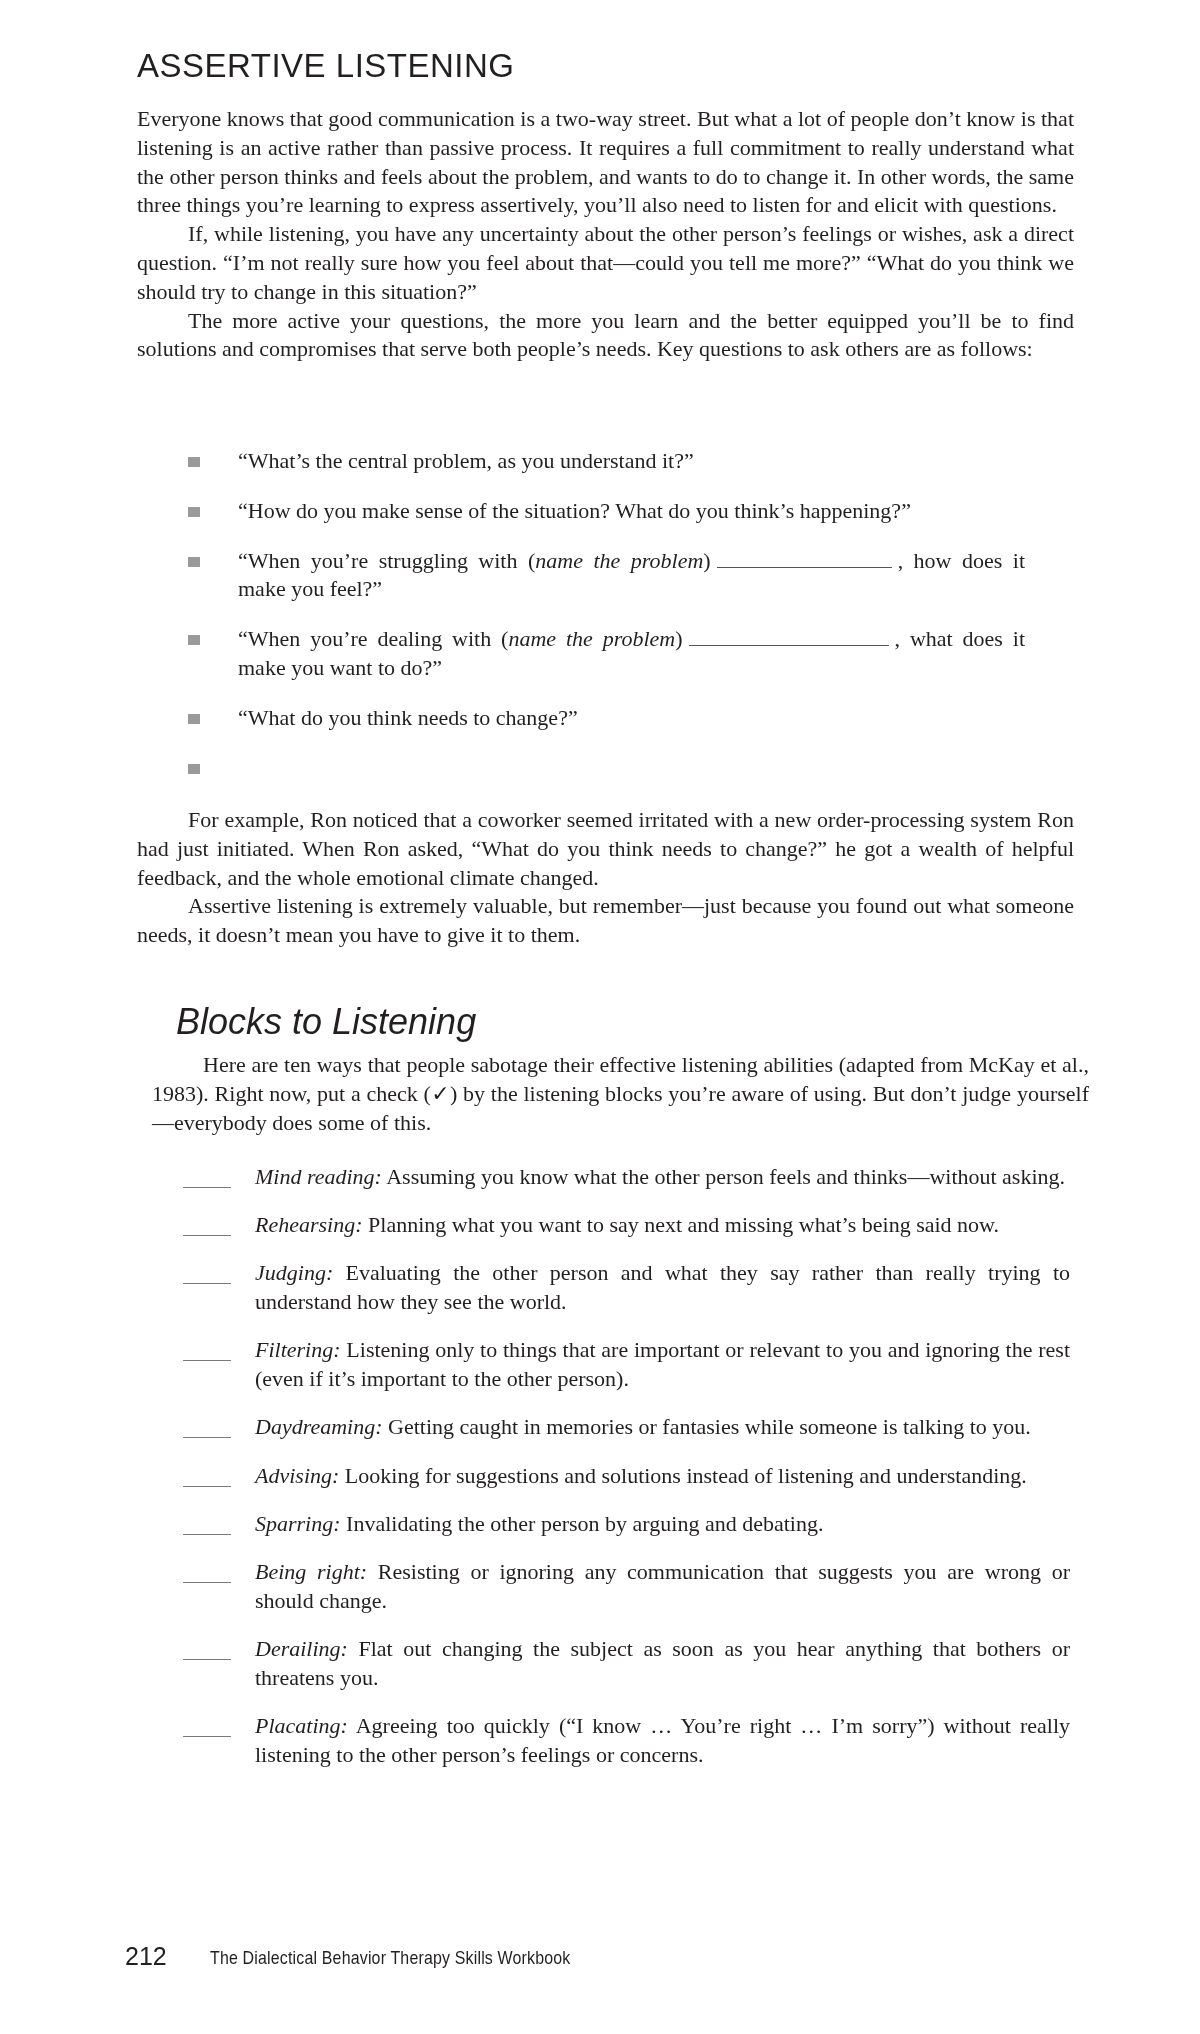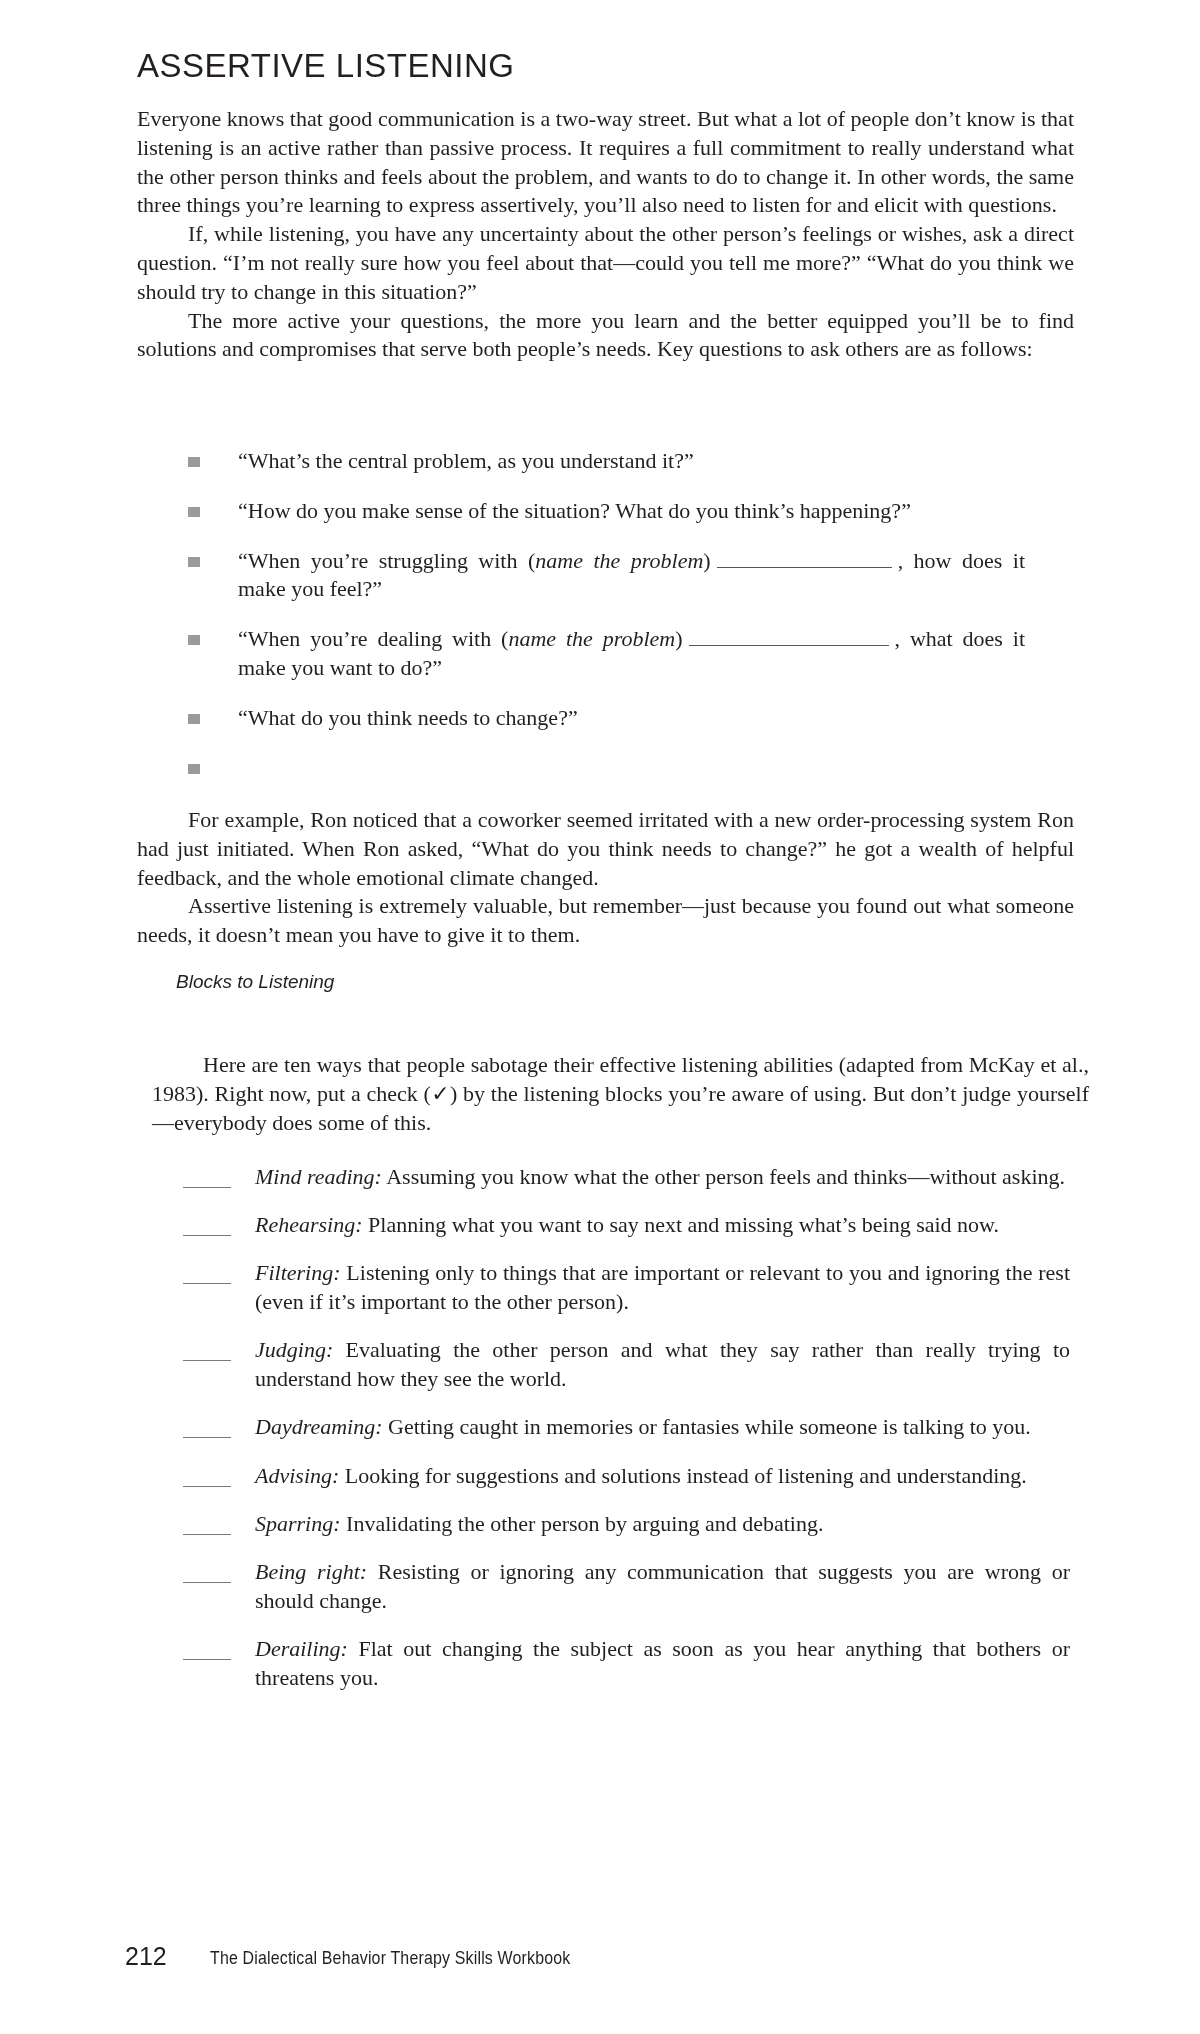--- a/index.html
+++ b/index.html
@@ -10,22 +10,22 @@
            font-size: 33px; letter-spacing: 0.5px; line-height: 44px; margin: 0; font-weight: normal; }
   .para { font-size: 22px; line-height: 28.8px; text-align: justify; margin: 0; }
   .indent { text-indent: 51px; }
   .p-top { left: 137px; width: 937px; top: 105px; font-family: Liberation Serif, serif; }
   .bullets { left: 137px; width: 888px; top: 447px; margin: 0; padding: 0; list-style: none; }
   .bullets li { position: relative; padding-left: 101px; font-size: 22px; line-height: 28.8px;
                 margin-bottom: 21px; text-align: justify; }
   .bullet-sq { position: absolute; left: 51px; top: 10px; width: 12px; height: 10px; background: #9a9a9a; }
   .blank { display: inline-block; border-bottom: 1.5px solid #555; height: 18px; vertical-align: baseline; margin: 0 6px; }
   .p-mid { left: 137px; width: 937px; top: 806px; }
-  .h2 { left: 176px; top: 964px; font-family: "Liberation Sans", "DejaVu Sans", sans-serif;
-        font-style: italic; font-size: 19px; line-height: 36px; margin: 0; font-weight: normal; }
+  .h2 { left: 176px; top: 1004px; font-family: "Liberation Sans", "DejaVu Sans", sans-serif;
+        font-style: italic; font-size: 36px; line-height: 36px; margin: 0; font-weight: normal; }
   .p-intro { left: 125px; width: 937px; top: 1051px; margin-left: 27px; }
   .checklist { left: 125px; width: 937px; top: 1155px; margin: 8px; padding: 0; list-style: none; }
   .checklist li { position: relative; padding-left: 122px; font-size: 22px; line-height: 28.8px;
                   margin-bottom: 19.4px; text-align: justify; }
   .check-blank { position: absolute; left: 50px; top: 24px; width: 48px; height: 0; border-top: 1.5px solid #7a7a7a; }
   .term { font-style: italic; }
   em { font-style: italic; }
   .footer-num { left: 125px; top: 1942px; font-family: "Liberation Sans", "DejaVu Sans", sans-serif; font-size: 25px; }
   .footer-title { left: 210px; top: 1947px; font-family: "Liberation Sans", "DejaVu Sans", sans-serif;
                   font-size: 19px; transform: scaleX(0.84); transform-origin: left center; letter-spacing: 0.2px; }
@@ -74,23 +74,24 @@
 
 <h2 class="abs h2">Blocks to Listening</h2>
 
 <div class="abs p-intro">
   <p class="para indent">Here are ten ways that people sabotage their effective listening abilities (adapted from McKay et al., 1983). Right now, put a check (✓) by the listening blocks you’re aware of using. But don’t judge yourself—everybody does some of this.</p>
 </div>
 
 <ul class="abs checklist">
   <li><span class="check-blank"></span><span class="term">Mind reading:</span><span> Assuming you know what the other person feels and thinks—without asking.</span></li>
   <li><span class="check-blank"></span><span class="term">Rehearsing:</span><span> Planning what you want to say next and missing what’s being said now.</span></li>
+  <li><span class="check-blank"></span><span class="term">Judging:</span><span> Evaluating the other person and what they say rather than really trying to understand how they see the world.</span></li>
   <li><span class="check-blank"></span><span class="term">Filtering:</span><span> Listening only to things that are important or relevant to you and ignoring the rest (even if it’s important to the other person).</span></li>
-  <li><span class="check-blank"></span><span class="term">Judging:</span><span> Evaluating the other person and what they say rather than really trying to understand how they see the world.</span></li>
   <li><span class="check-blank"></span><span class="term">Daydreaming:</span><span> Getting caught in memories or fantasies while someone is talking to you.</span></li>
   <li><span class="check-blank"></span><span class="term">Advising:</span><span> Looking for suggestions and solutions instead of listening and understanding.</span></li>
   <li><span class="check-blank"></span><span class="term">Sparring:</span><span> Invalidating the other person by arguing and debating.</span></li>
   <li><span class="check-blank"></span><span class="term">Being right:</span><span> Resisting or ignoring any communication that suggests you are wrong or should change.</span></li>
   <li><span class="check-blank"></span><span class="term">Derailing:</span><span> Flat out changing the subject as soon as you hear anything that bothers or threatens you.</span></li>
+  <li><span class="check-blank"></span><span class="term">Placating:</span><span> Agreeing too quickly (“I know … You’re right … I’m sorry”) without really listening to the other person’s feelings or concerns.</span></li>
 </ul>
 
 <div class="abs footer-num">212</div>
 <div class="abs footer-title">The Dialectical Behavior Therapy Skills Workbook</div>
 
 </body></html>

